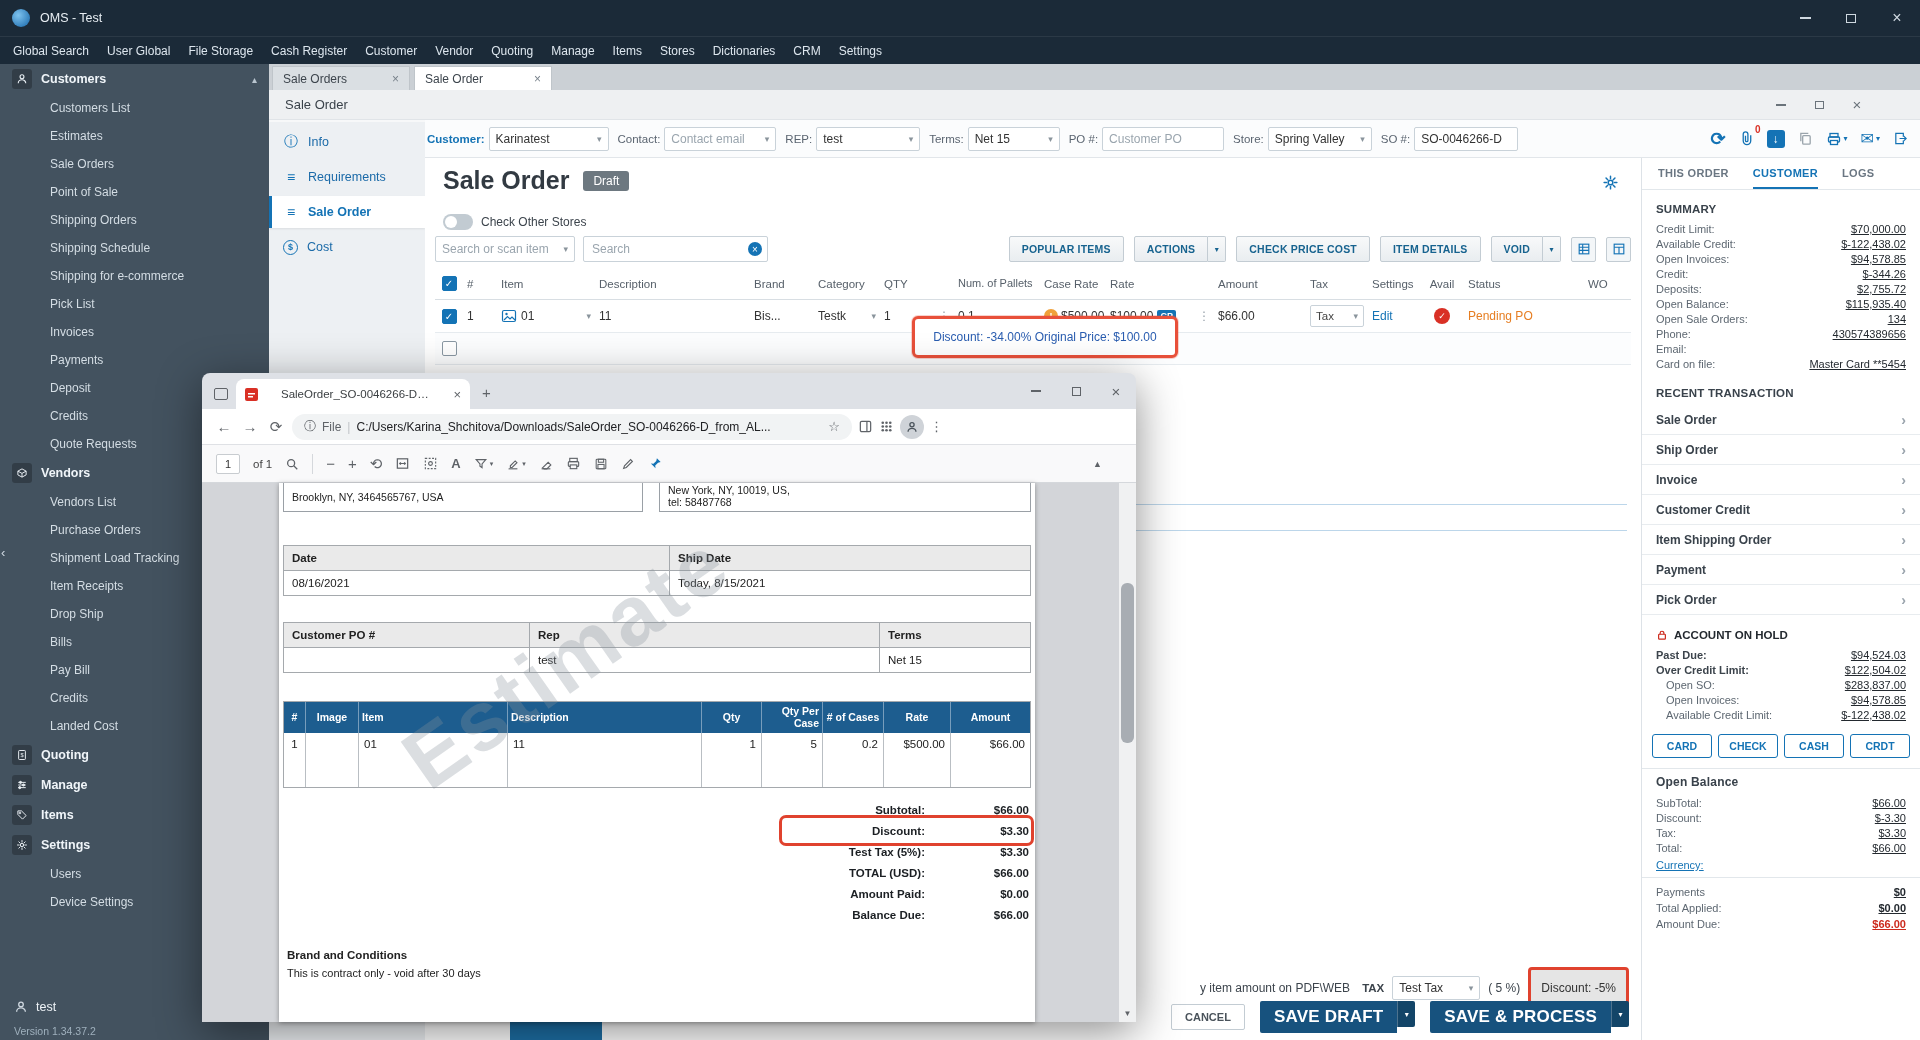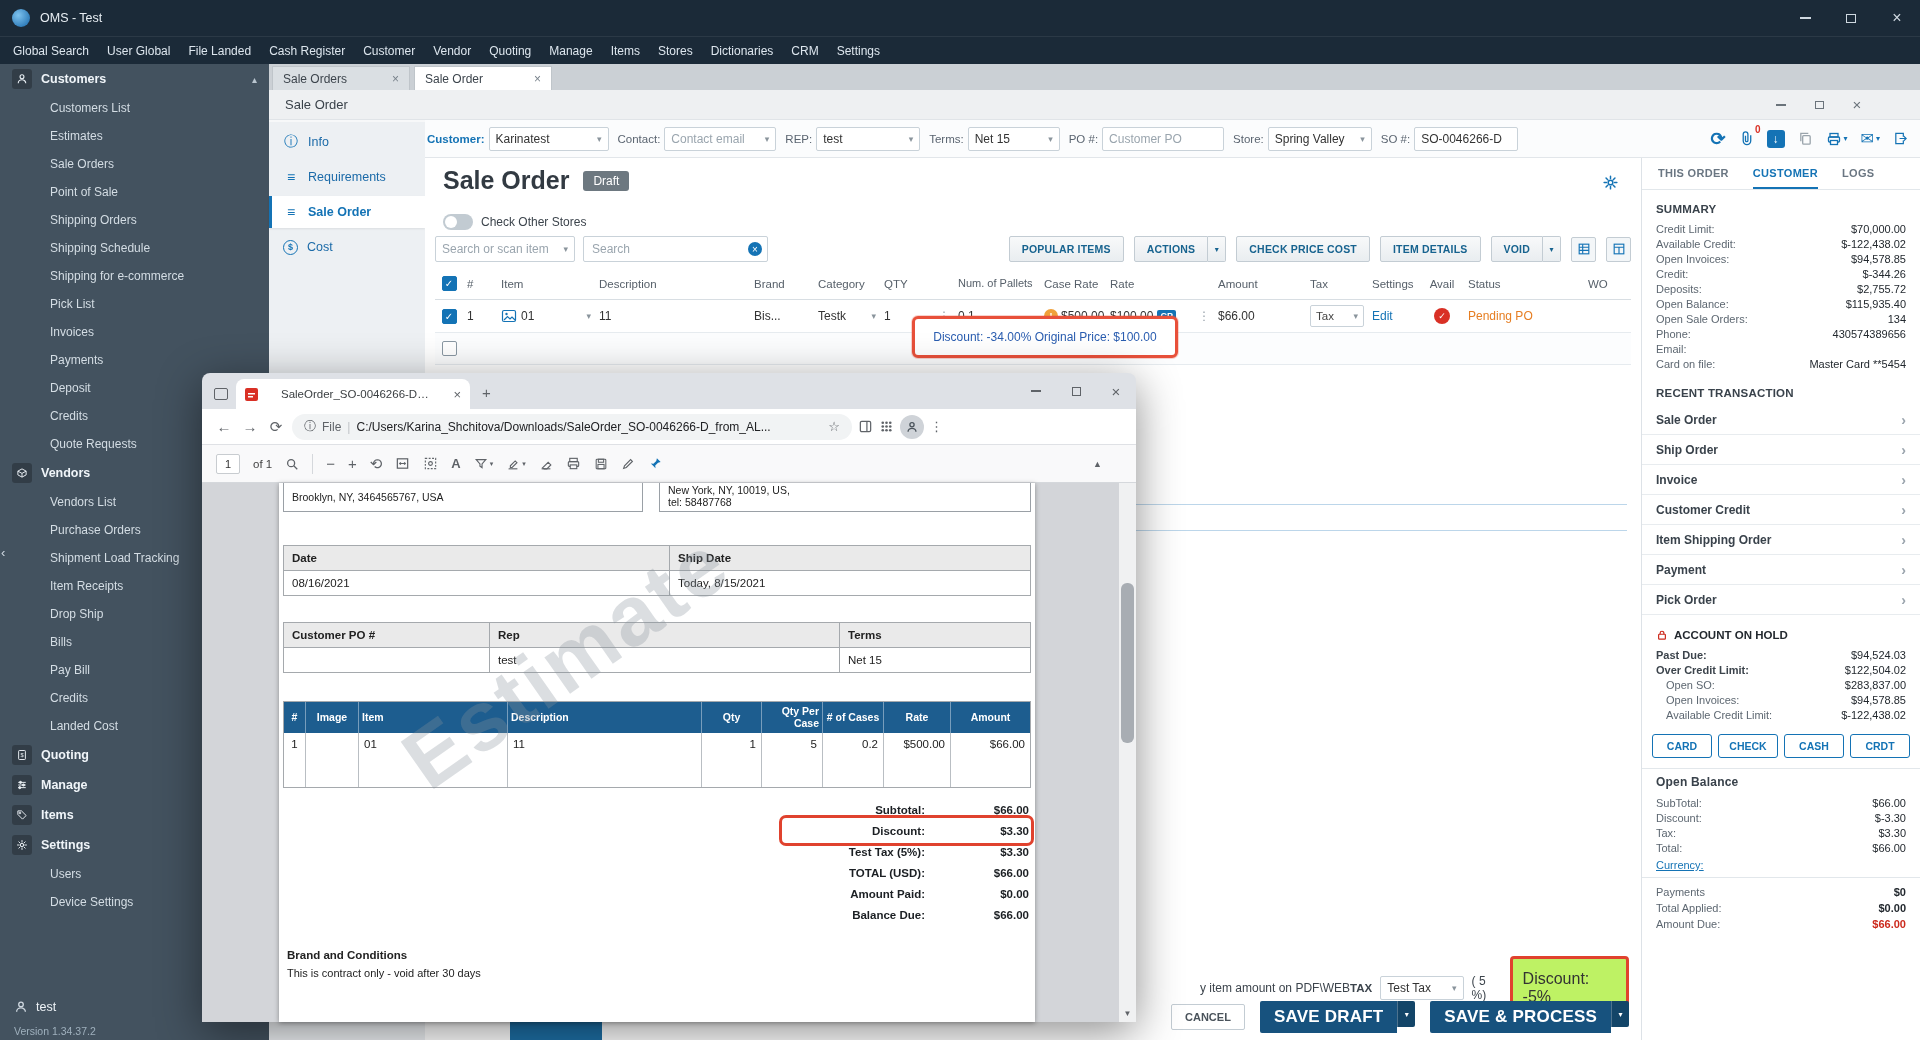--- a/index.html
+++ b/index.html
@@ -120,35 +120,35 @@
 #c-annot{position:absolute;left:487px;top:158px;width:266px;background:#fff;border:3px solid #e8503a;border-radius:6px;padding:11px 8px;text-align:center;color:#2a5db0;font-size:12px;z-index:5;box-shadow:0 0 0 1px rgba(232,80,58,.25);}
 .hline{position:absolute;left:10px;width:1192px;border-top:1px solid #bcd6ea;}
 #frag-btn{position:absolute;left:85px;top:852px;width:92px;height:34px;background:#1d6fa5;border-radius:3px;z-index:2;}
 
 #c-note-row{position:absolute;left:0;right:12px;bottom:38px;height:28px;display:flex;align-items:center;}
 #c-note{margin-left:775px;font-size:12px;color:#3c444c;white-space:nowrap;}
 #tax-group{margin-left:auto;display:flex;align-items:center;gap:8px;}
 #tax-lbl{font-size:11.5px;font-weight:700;color:#3c444c;}
 .tax-sel{width:88px;height:24px;border:1px solid #c9d2d9;border-radius:2px;display:flex;align-items:center;padding:0 6px;font-size:12px;color:#333;background:#fff;}
 #tax-rate{font-size:12px;color:#3c444c;}
-#disc-box{border:3px solid #e0422e;border-radius:4px;padding:11px 10px;font-size:16px;color:#333;background:#bef264;}
+#disc-box{border:3px solid #e0422e;border-radius:4px;padding:11px 10px;font-size:12px;color:#333;background:#e5e5e5;}
 #c-btn-row{position:absolute;right:12px;bottom:7px;display:flex;align-items:center;gap:15px;}
 .cancel-btn{width:74px;height:26px;background:#fff;border:1px solid #c3ccd3;border-radius:2px;font-size:11px;font-weight:700;color:#4a535b;display:flex;align-items:center;justify-content:center;}
 .blue-split{display:flex;}
 .blue-btn{height:26px;padding:16px 14px;background:#17527e;color:#fff;font-size:17px;font-weight:700;display:flex;align-items:center;border-radius:2px 0 0 2px;letter-spacing:.2px;white-space:nowrap;}
 .blue-car{width:18px;height:26px;background:#134568;color:#fff;display:flex;align-items:center;justify-content:center;font-size:8px;border-radius:0 2px 2px 0;border-left:1px solid rgba(255,255,255,.25);}
 
 #rpanel{position:absolute;right:0;width:279px;top:68px;bottom:0;background:#fff;border-left:1px solid #dde2e7;overflow:hidden;font-size:11px;}
 #rp-tabs{height:32px;display:flex;gap:24px;padding:0 16px;border-bottom:1px solid #e2e7eb;}
 .rp-tab{font-size:11px;font-weight:700;color:#6a7682;letter-spacing:.3px;display:flex;align-items:center;border-bottom:2px solid transparent;}
 .rp-tab.active{color:#1473b5;border-bottom-color:#1473b5;}
 .rp-title{font-size:11.5px;font-weight:800;color:#39424b;margin:13px 14px 6px;letter-spacing:.2px;}
 .s-row{display:flex;padding:1.5px 14px;}
 .s-l{color:#5d6771;}
-.s-v{margin-left:auto;color:#23292f;text-align:right;}
+.s-v{margin-left:auto;color:#23292f;text-align:right;text-decoration:underline;}
 .rt-item{height:30px;border-bottom:1px solid #e8ecef;display:flex;align-items:center;padding:0 14px;font-size:12px;font-weight:700;color:#39424b;}
 .rt-chev{margin-left:auto;color:#9aa4ad;font-size:14px;}
 #hold-title{display:flex;align-items:center;gap:6px;margin:14px 14px 6px;}
 #hold-title .t{font-size:11.5px;font-weight:800;color:#23292f;}
 .h-row{display:flex;padding:1.5px 14px;}
 .h-row .s-l{font-weight:700;color:#3c444c;}
 .h-row.indent .s-l{padding-left:10px;font-weight:400;color:#5d6771;}
 #pay-btns{display:flex;gap:6px;margin:12px 10px 10px;}
 .pay-btn{flex:1;height:24px;border:1px solid #1473b5;border-radius:3px;background:#fff;color:#1473b5;font-size:10.5px;font-weight:700;display:flex;align-items:center;justify-content:center;}
 .rp-div{border-top:1px solid #e2e7eb;margin:6px 0;}
@@ -198,21 +198,21 @@
 #addr-r .l1{margin-top:1px;}
 .pd-t{position:absolute;left:4px;width:748px;border:1px solid #a5a9ad;font-size:11.5px;color:#222;}
 .pd-hr{display:flex;background:#eaeaea;border-bottom:1px solid #a5a9ad;font-weight:700;}
 .pd-vr{display:flex;background:#fff;}
 .pd-c{padding:6px 8px;border-right:1px solid #a5a9ad;overflow:hidden;white-space:nowrap;}
 .pd-c:last-child{border-right:none;}
 #tbl-date{top:62px;}
 #tbl-date .w1{width:386px;}
 #tbl-date .w2{flex:1;}
 #tbl-po{top:139px;}
-#tbl-po .w1{width:206px;}
+#tbl-po .w1{width:246px;}
 #tbl-po .w2{width:350px;}
 #tbl-po .w3{flex:1;}
 #tbl-items{top:218px;}
 .pi-h{display:flex;background:#1d5d8f;color:#fff;font-weight:700;font-size:10.5px;}
 .pi-hc{padding:4px 3px;border-right:1px solid rgba(255,255,255,.4);display:flex;align-items:center;justify-content:center;text-align:center;line-height:1.1;min-height:30px;}
 .pi-hc:last-child{border-right:none;}
 .pi-r{display:flex;background:#fff;height:54px;font-size:11.5px;}
 .pi-c{padding:5px 5px;border-right:1px solid #b9bec3;overflow:hidden;}
 .pi-c:last-child{border-right:none;}
 .w-n{width:22px;text-align:center;}
@@ -254,21 +254,21 @@
           <span class="g-max"></span>
         </span>
       <span class="win-btn g-close">×</span>
     </div>
   </div>
 
   <div id="menubar">
 
   <span class="menu-item">Global Search</span>
       <span class="menu-item">User Global</span>
-      <span class="menu-item">File Landed</span>
+      <span class="menu-item">File Storage</span>
       <span class="menu-item">Cash Register</span>
       <span class="menu-item">Customer</span>
       <span class="menu-item">Vendor</span>
       <span class="menu-item">Quoting</span>
       <span class="menu-item">Manage</span>
       <span class="menu-item">Items</span>
       <span class="menu-item">Stores</span>
       <span class="menu-item">Dictionaries</span>
       <span class="menu-item">CRM</span>
       <span class="menu-item">Settings</span>

